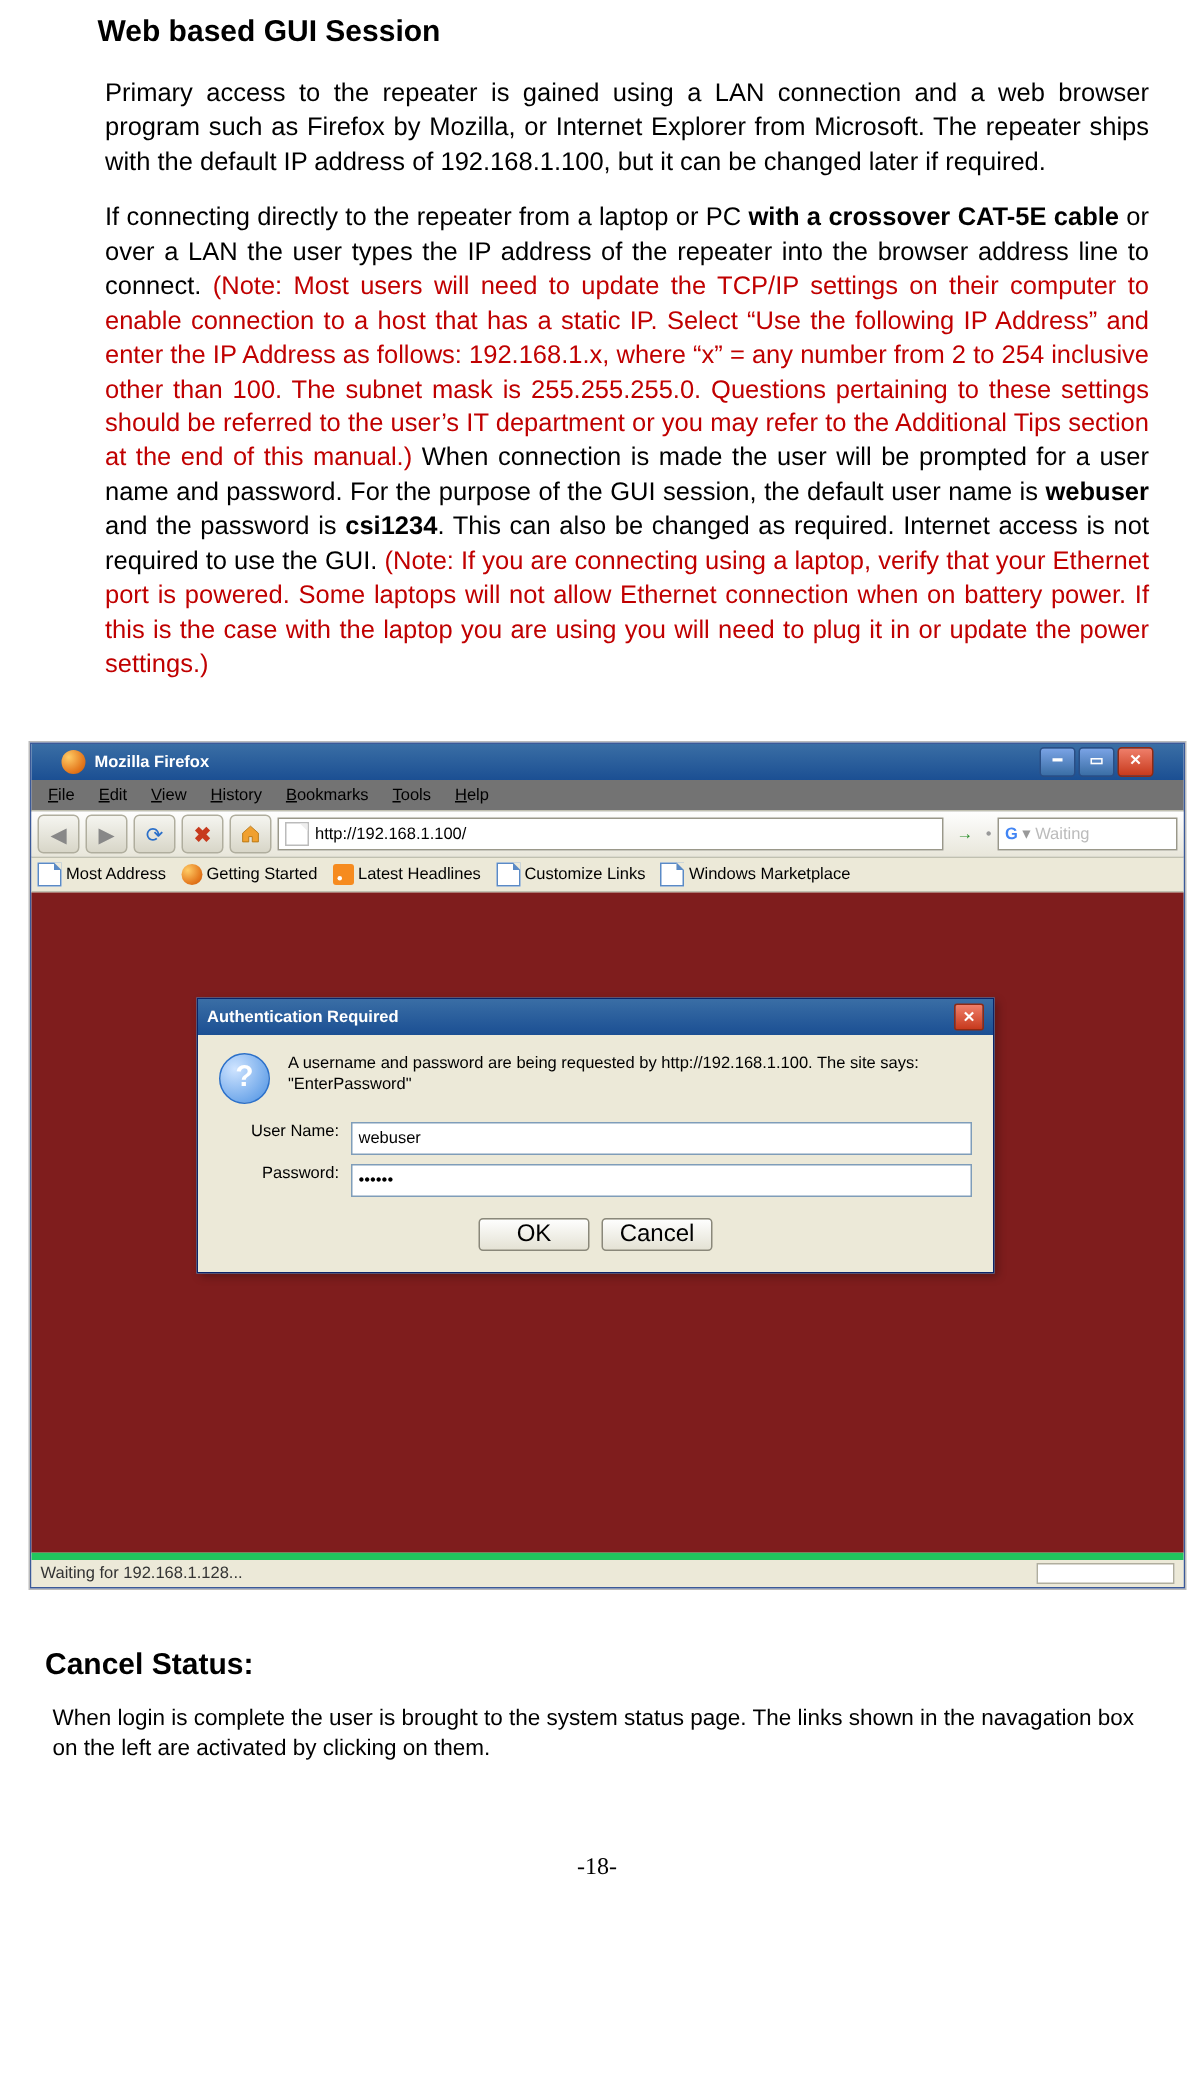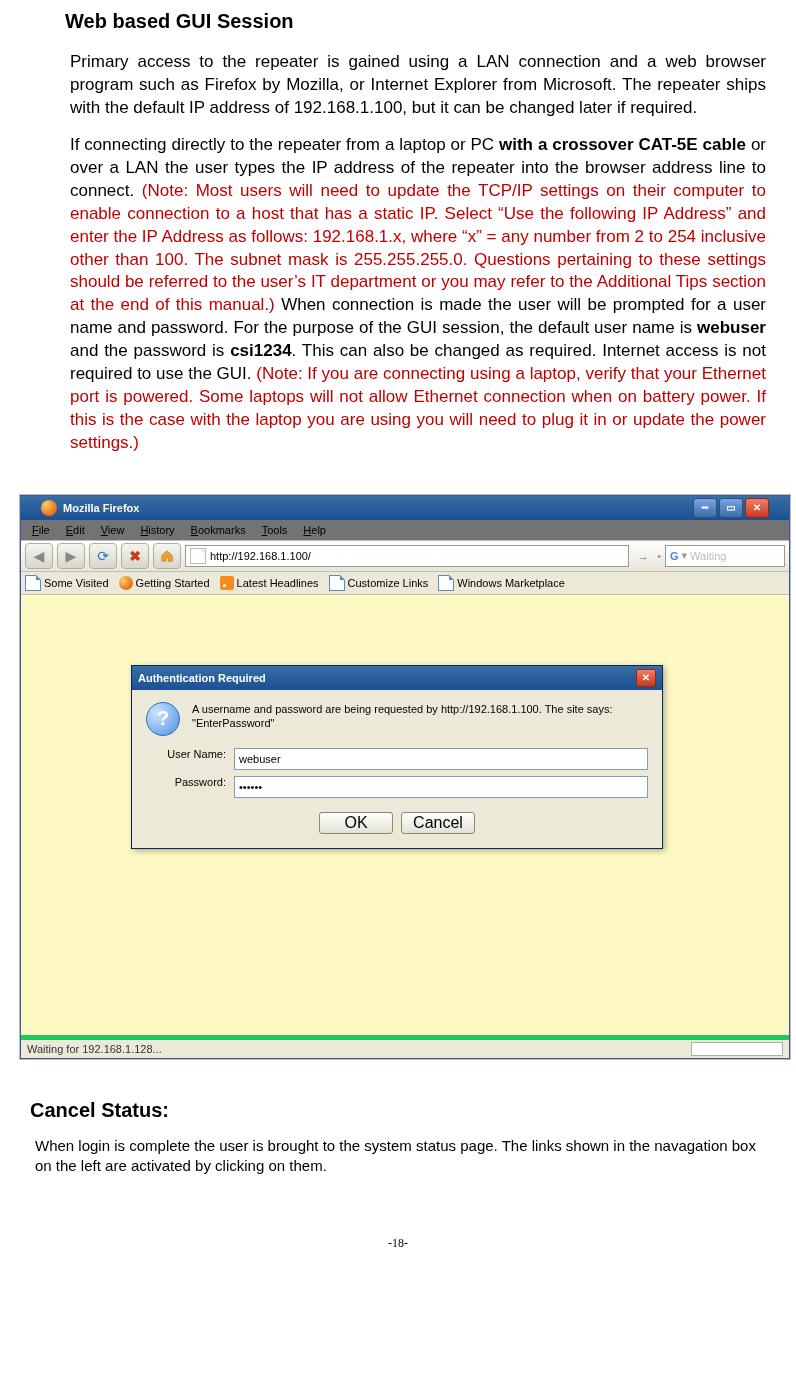--- a/index.html
+++ b/index.html
@@ -33,21 +33,21 @@
     margin: 40px 0 14px 0;
   }
   .sub-text {
     font-size: 15px;
     line-height: 1.35;
     margin: 0 0 14px 5px;
   }
   .page-num {
     text-align: center;
     font-family: "Times New Roman", serif;
-    font-size: 12px;
+    font-size: 16px;
     margin-top: 60px;
   }
 
   
   .browser-window {
     margin: 40px 0 0 -10px;
     width: 768px;
     border: 1px solid #3b5998;
     background: #fff;
     font-family: Tahoma, Arial, sans-serif;
@@ -152,21 +152,21 @@
   }
   .bm-item { display:flex; align-items:center; gap:3px; }
   .bm-ico { width:14px; height:14px; }
   .ico-blue-page{background:#fff;border:1px solid #5a8ac6;position:relative;}
   .ico-blue-page::after{content:"";position:absolute;right:-1px;top:-1px;border-top:5px solid #ece9d8;border-left:5px solid #5a8ac6;}
   .ico-ff{background:radial-gradient(circle at 30% 30%,#ffcc66,#e67e22 60%,#cc5500);border-radius:50%;}
   .ico-rss{background:#f68b1f;border-radius:2px;position:relative;}
   .ico-rss::after{content:"";position:absolute;left:3px;bottom:3px;width:3px;height:3px;background:#fff;border-radius:50%;}
   .content-area {
     height: 440px;
-    background:#fef9c3;
+    background:#7f1d1d;
     position:relative;
   }
   .status-bar {
     height:18px;
     background:#ece9d8;
     border-top:5px solid #22c55e;
     display:flex;align-items:center;padding:0 6px;
     font-size:11px;color:#333;
   }
   .status-bar .spacer{flex:1;}
@@ -277,21 +277,21 @@
       <div class="search-box">
         <span class="g-logo" style="color:#4285f4;">G</span>
           <span style="color:#999;">▾</span>
         <span style="color:#bbb;">Waiting</span>
       </div>
     </div>
 
     <div id="bookmarks" class="bookmarks-bar">
         <div class="bm-item">
           <div class="bm-ico ico-blue-page"></div>
-          <span>Some Visited</span>
+          <span>Most Address</span>
         </div>
         <div class="bm-item">
           <div class="bm-ico ico-ff"></div>
           <span>Getting Started</span>
         </div>
         <div class="bm-item">
           <div class="bm-ico ico-rss"></div>
           <span>Latest Headlines</span>
         </div>
         <div class="bm-item">

